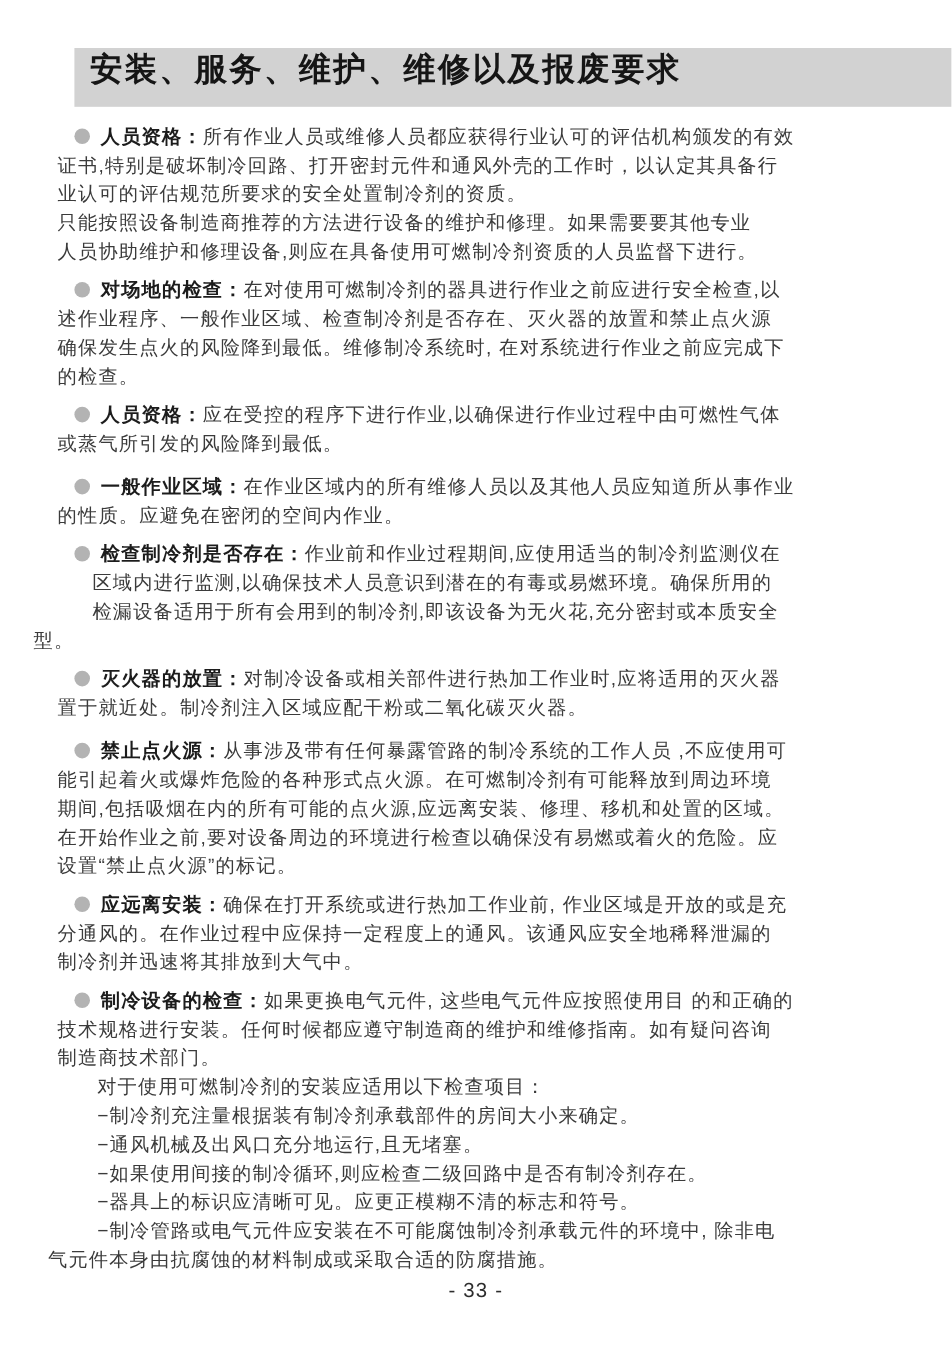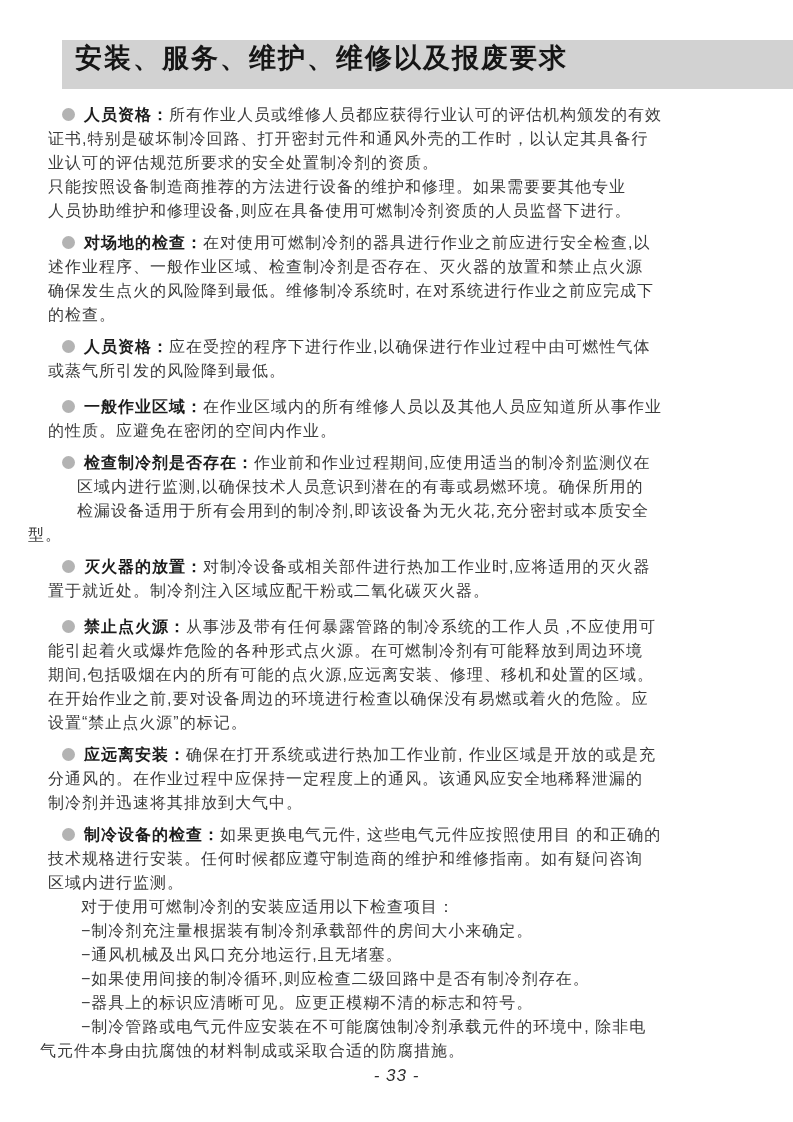--- a/index.html
+++ b/index.html
@@ -32,21 +32,21 @@
   .ln-sub { padding-left:53px; }
   .ln-out0 { padding-left:0; }
   .ln-out1 { padding-left:12px; }
   .bullet {
     display:inline-block; width:13px; height:13px; border-radius:50%;
     background:#b3b3b3; margin-right:9px; vertical-align:-1px;
   }
   .hd { font-weight:bold; color:#1c1c1c; }
   .footer {
     position:absolute; left:0; right:0; top:1066px;
-    text-align:center; font-size:17px; color:#2d2d2d; letter-spacing:1px;font-style:italic;
+    text-align:center; font-size:17px; color:#2d2d2d; letter-spacing:1px;
   }
 </style>
 </head>
 <body>
 
 <div class="page">
 
   <div class="titlebar">
     <div class="t">安装、服务、维护、维修以及报废要求</div>
   </div>
@@ -100,21 +100,21 @@
 
     <div class="para">
       <div class="ln ln-first"><span class="bullet"></span><span class="hd">应远离安装：</span><span>确保在打开系统或进行热加工作业前, 作业区域是开放的或是充</span></div>
       <div class="ln">分通风的。在作业过程中应保持一定程度上的通风。该通风应安全地稀释泄漏的</div>
       <div class="ln">制冷剂并迅速将其排放到大气中。</div>
     </div>
 
     <div class="para">
       <div class="ln ln-first"><span class="bullet"></span><span class="hd">制冷设备的检查：</span><span>如果更换电气元件, 这些电气元件应按照使用目 的和正确的</span></div>
       <div class="ln">技术规格进行安装。任何时候都应遵守制造商的维护和维修指南。如有疑问咨询</div>
-      <div class="ln">区域内进行监测。</div>
+      <div class="ln">制造商技术部门。</div>
       <div class="ln ln-sub">对于使用可燃制冷剂的安装应适用以下检查项目：</div>
       <div class="ln ln-sub">−制冷剂充注量根据装有制冷剂承载部件的房间大小来确定。</div>
       <div class="ln ln-sub">−通风机械及出风口充分地运行,且无堵塞。</div>
       <div class="ln ln-sub">−如果使用间接的制冷循环,则应检查二级回路中是否有制冷剂存在。</div>
       <div class="ln ln-sub">−器具上的标识应清晰可见。应更正模糊不清的标志和符号。</div>
       <div class="ln ln-sub">−制冷管路或电气元件应安装在不可能腐蚀制冷剂承载元件的环境中, 除非电</div>
       <div class="ln ln-out1">气元件本身由抗腐蚀的材料制成或采取合适的防腐措施。</div>
     </div>
 
   </div>

